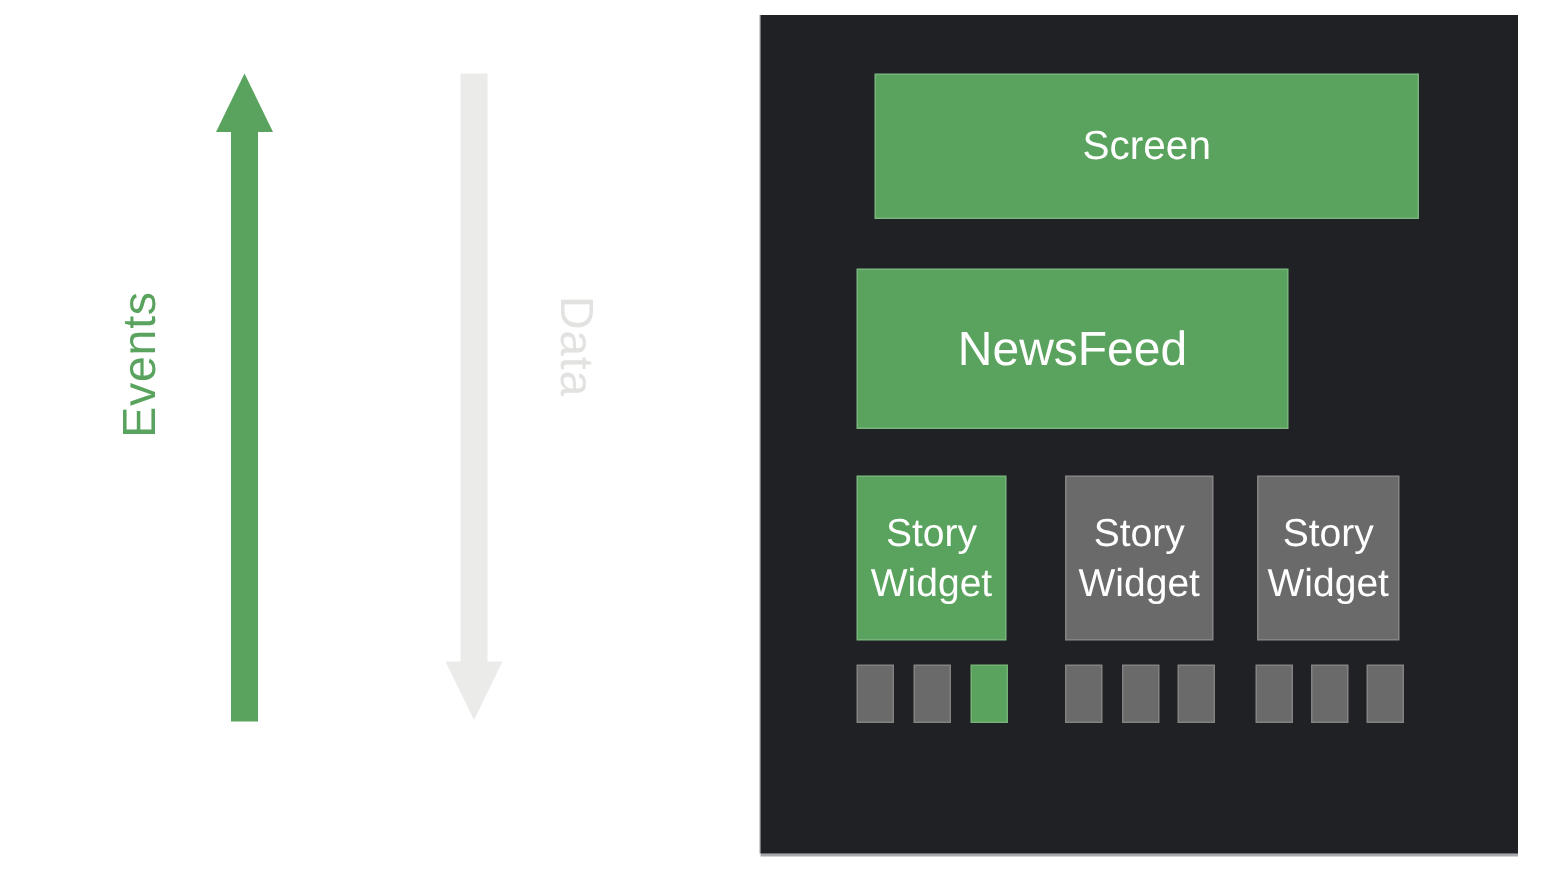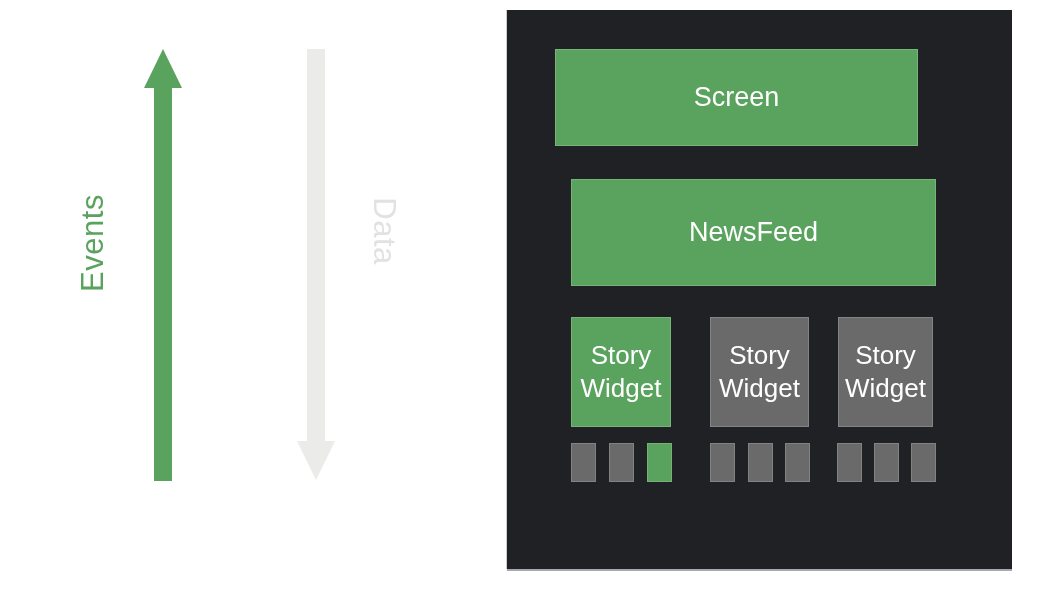--- a/index.html
+++ b/index.html
@@ -53,22 +53,22 @@
     position: absolute;
     display: flex;
     align-items: center;
     justify-content: center;
     color: #ffffff;
     border: 1px solid rgba(255,255,255,0.18);
   }
   .v-green { background: #5aa35e; }
   .v-gray  { background: #6a6a6a; }
 
-  .screen-box   { left: 48px; top: 39px;  width: 363px; height: 97px;  font-size: 27px; font-weight: 500; }
-  .newsfeed-box { left: 64px; top: 169px; width: 365px; height: 107px; font-size: 27px; font-weight: 500; }
+  .screen-box   { left: 76px; top: 39px;  width: 363px; height: 97px;  font-size: 27px; font-weight: 500; }
+  .newsfeed-box { left: 64px; top: 169px; width: 288px; height: 107px; font-size: 32px; font-weight: 500; }
 
   .story-box {
     top: 307px; height: 110px;
     flex-direction: column;
     font-size: 26px; font-weight: 400;
     line-height: 33px;
     text-align: center;
   }
   .story-1 { left: 64px;  width: 100px; }
   .story-2 { left: 203px; width: 99px;  }

